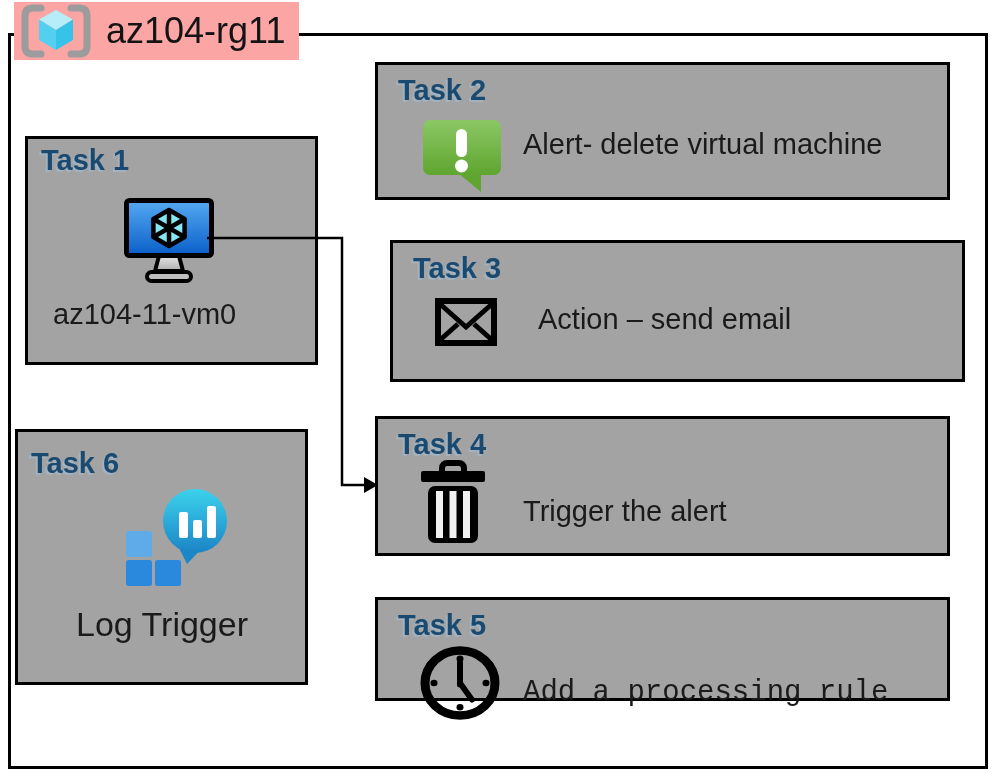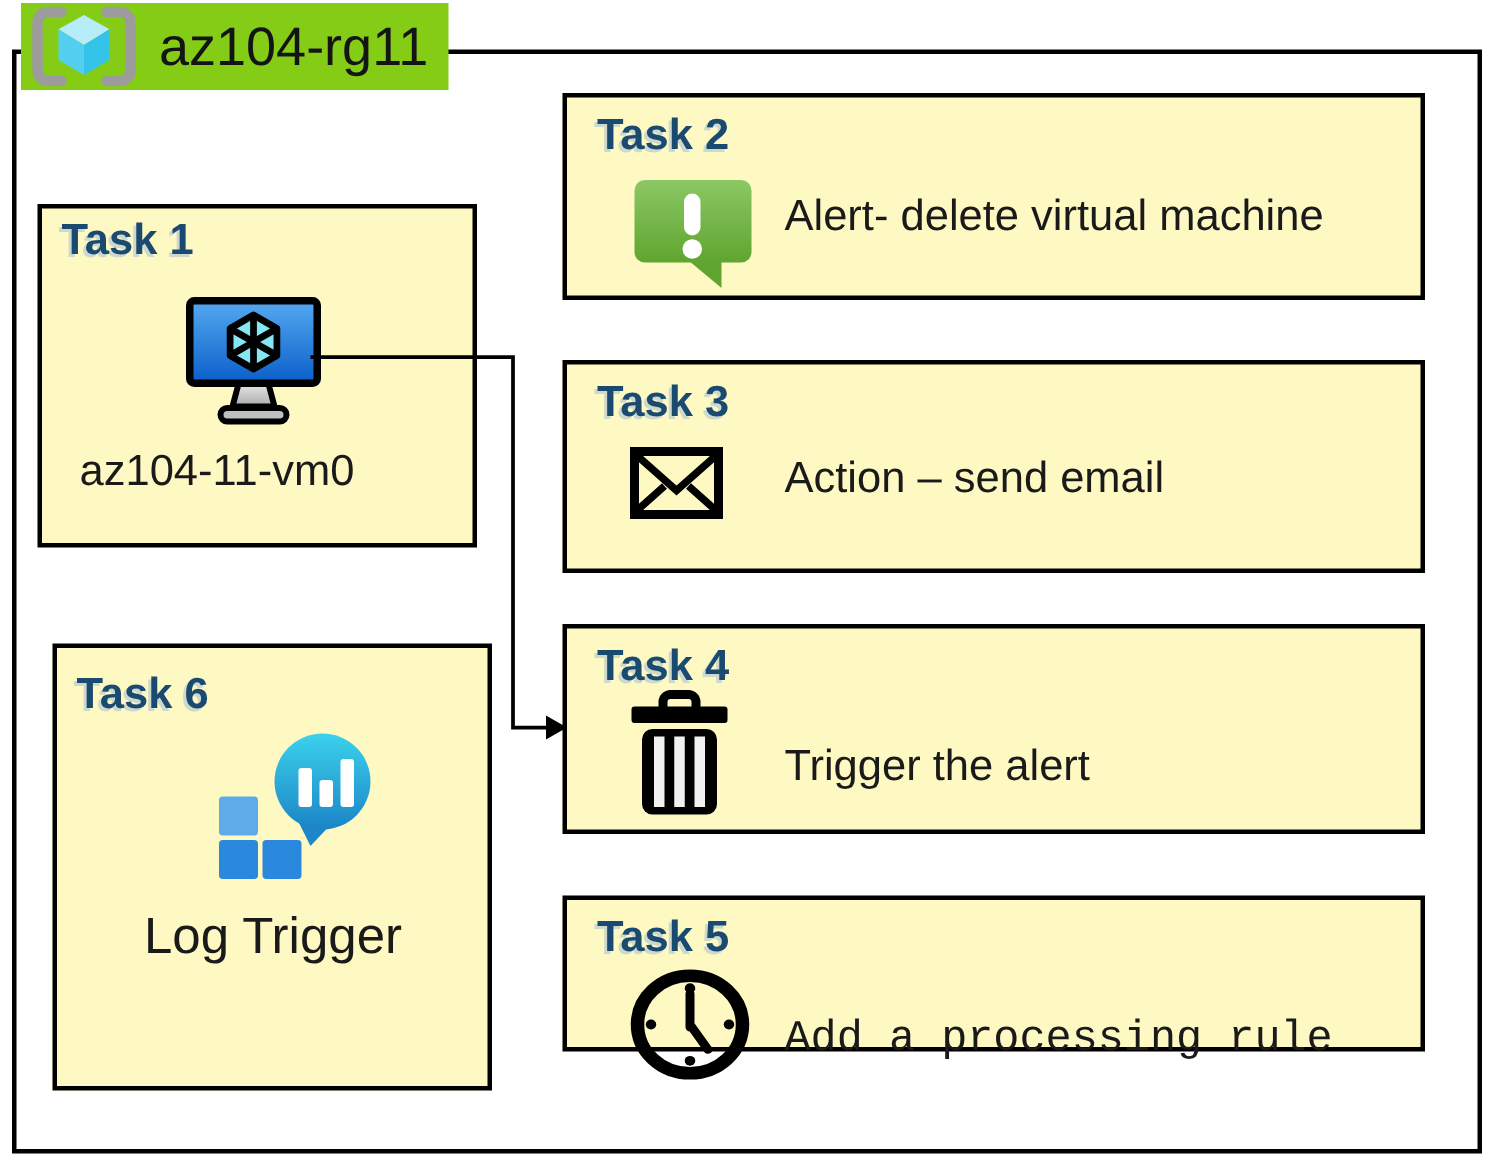--- a/index.html
+++ b/index.html
@@ -7,31 +7,31 @@
   .canvas {
     position:relative; width:992px; height:774px; background:#fff;
     font-family:"Liberation Sans", sans-serif; overflow:hidden;
   }
   .outer {
     position:absolute; left:8px; top:33px; width:980px; height:736px;
     border:3px solid #000; background:#fff;
   }
   .rg-header {
     position:absolute; left:14px; top:2px; height:58px; z-index:5;
-    display:flex; align-items:center; gap:14px; background:#84cc16;
+    display:flex; align-items:center; gap:14px; background:#fca5a5;
     padding:0 14px 0 6px;
   }
   .rg-title { font-size:36px; color:#141414; white-space:nowrap; }
   .task-box {
-    position:absolute; background:#fef9c3; border:3px solid #000;
+    position:absolute; background:#a3a3a3; border:3px solid #000;
   }
   .box-task1 { left:25px;  top:136px; width:293px; height:229px; }
-  .box-task6 { left:35px;  top:429px; width:293px; height:298px; }
+  .box-task6 { left:15px;  top:429px; width:293px; height:256px; }
   .box-task2 { left:375px; top:62px;  width:575px; height:138px; }
-  .box-task3 { left:375px; top:240px; width:575px; height:142px; }
+  .box-task3 { left:390px; top:240px; width:575px; height:142px; }
   .box-task4 { left:375px; top:416px; width:575px; height:140px; }
   .box-task5 { left:375px; top:597px; width:575px; height:104px; }
   .task-head {
     position:absolute; font-size:29px; font-weight:bold; color:#1B4A71;
     white-space:nowrap; text-shadow:-2px 2px 0 rgba(164,192,214,0.55);
   }
   .task-label {
     position:absolute; font-size:29px; color:#1a1a1a; white-space:nowrap;
     line-height:1.1;
   }

